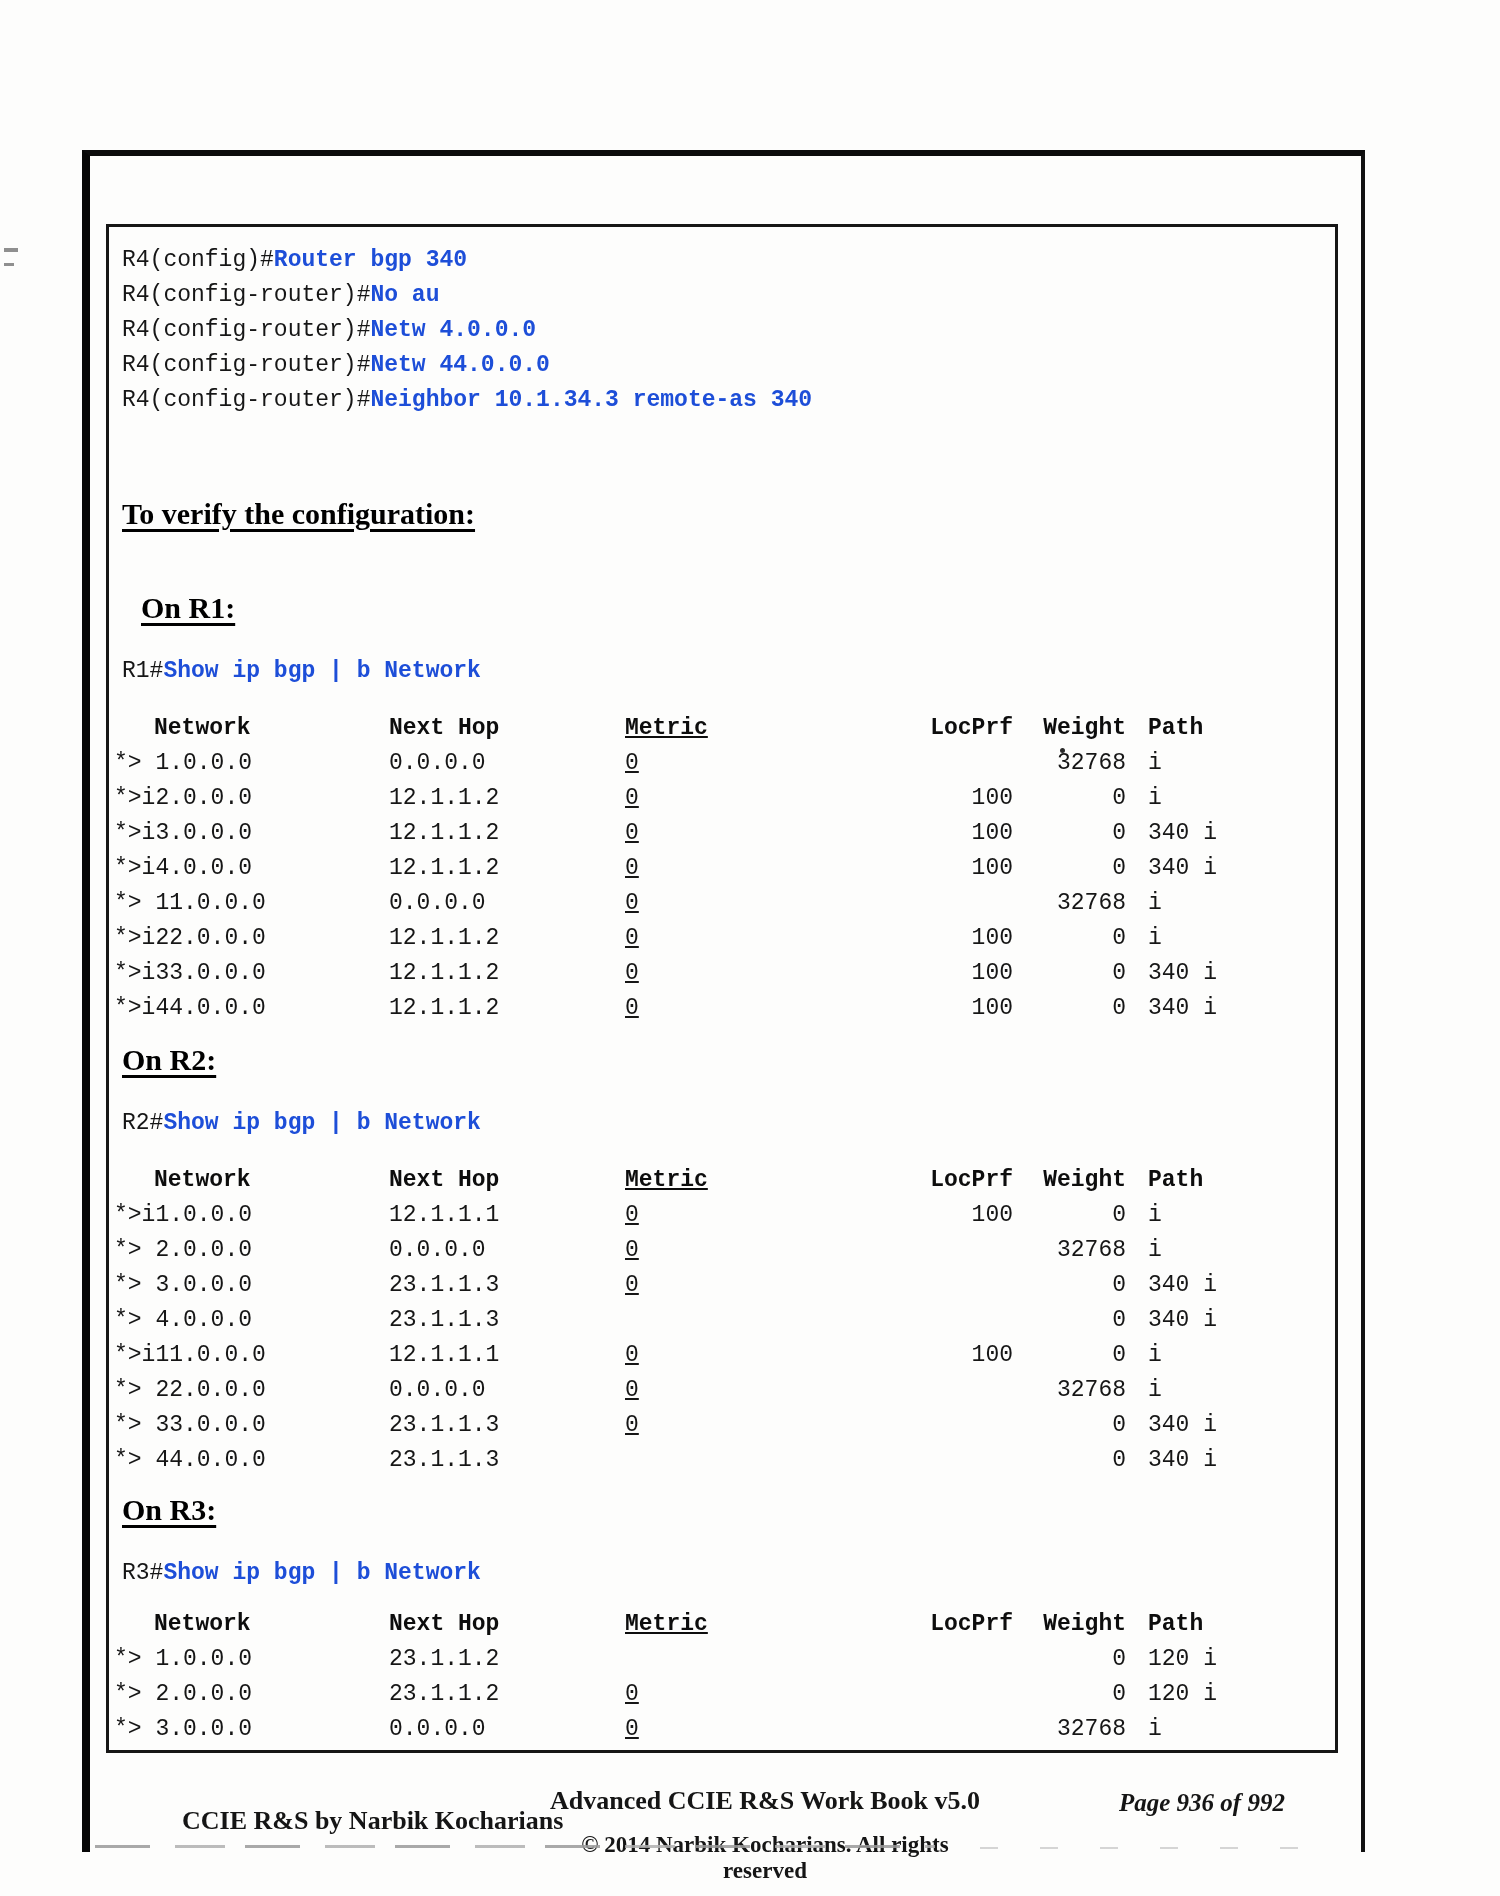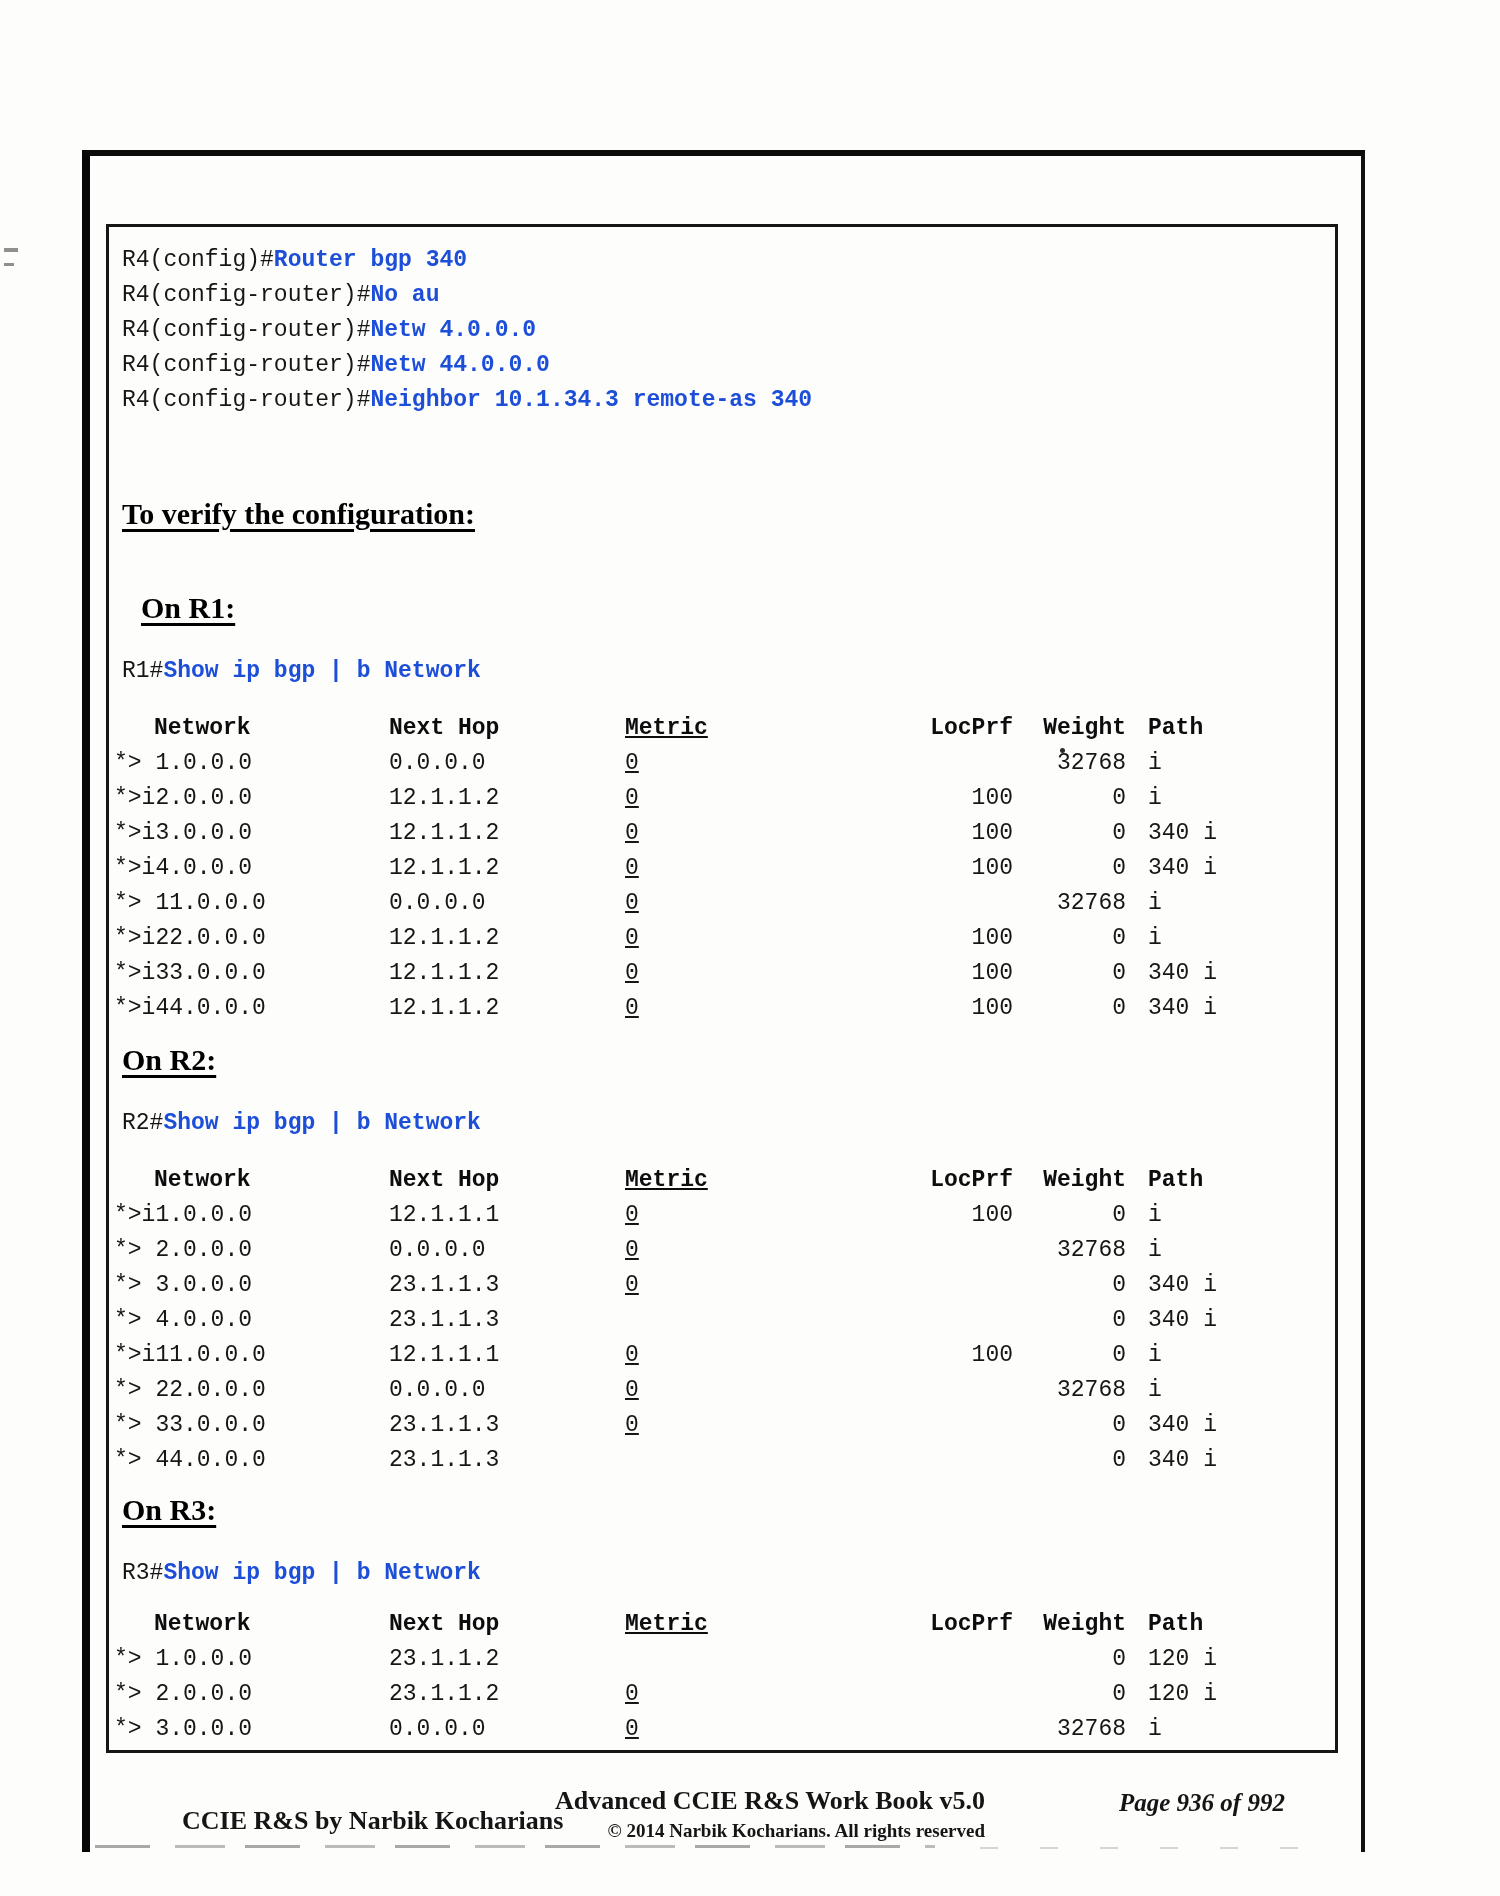--- a/index.html
+++ b/index.html
@@ -52,25 +52,25 @@
   .cell-locprf  { width:110px; text-align:right; }
   .cell-weight  { width:113px; text-align:right; }
   .cell-path    { margin-left:22px; }
   .hdr-network  { padding-left:40px; }
   
   .footer-left {
     position:absolute; left:182px; top:1786px;
     font-weight:700; font-size:26px; color:#151515;margin-top:20px;
   }
   .footer-center {
-    position:absolute; left:545px; top:1786px; width:440px; text-align:right;
+    position:absolute; left:545px; top:1786px; width:440px; text-align:center;
     font-weight:700; color:#151515;
   }
   .footer-center-line1 { font-size:26px; }
-  .footer-center-line2 { font-size:19px; margin-top:4px; }
+  .footer-center-line2 { font-size:23px; margin-top:16px; }
   .footer-right {
     position:absolute; left:1095px; top:1789px;
     font-weight:700; font-style:italic; font-size:25px; color:#151515;margin-left:24px;
   }
   
   .artifact { position:absolute; background:#8f8f8f; }
   .artifact-dot { position:absolute; width:5px; height:5px; border-radius:50%; background:#2a2a2a; }
   .artifact-bottom-line {
     position:absolute; left:95px; top:1845px; width:840px; height:3px;
     background:repeating-linear-gradient(90deg,#9a9a9a 0 55px,transparent 55px 80px,#b0b0b0 80px 130px,transparent 130px 150px);

